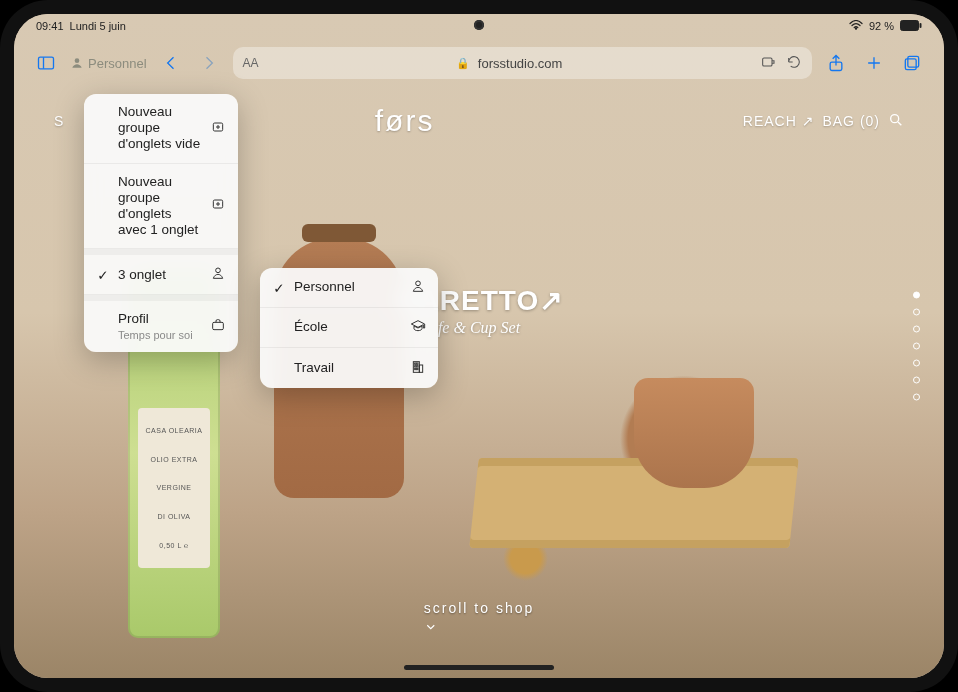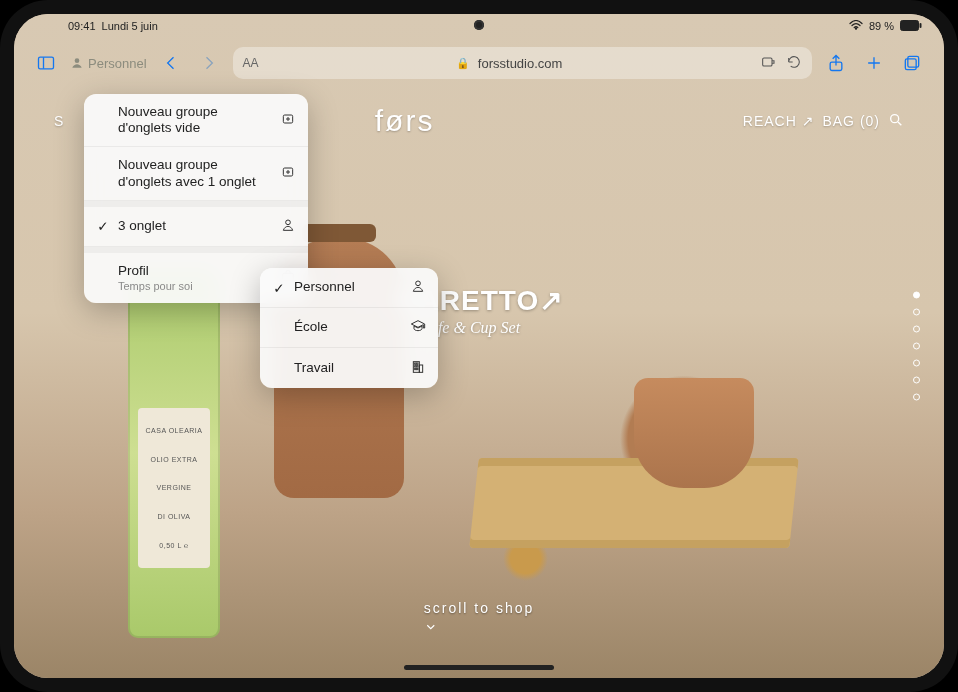--- a/index.html
+++ b/index.html
@@ -57,21 +57,21 @@
     background:#d4b174; border-radius:4px; transform:skewX(-6deg);
     box-shadow: inset 0 8px 0 #c5a160, inset 0 -8px 0 #c5a160;
   }
 
   
   .statusbar {
     position: absolute; top: 0; left: 0; right: 0; height: 24px;
     display: flex; align-items: center; justify-content: space-between;
     padding: 0 22px; font-size: 11px; color: #222;
   }
-  .status-left { display:flex; gap:6px; align-items:flex-start;margin-left:32px; }
+  .status-left { display:flex; gap:6px; align-items:flex-start; }
   .status-right { display:flex; gap:6px; align-items:center; }
   .wifi, .battery-icon { display:inline-block; }
 
   
   .camera { position:absolute; top:6px; left:50%; transform:translateX(-50%); width:10px; height:10px; background:#222; border-radius:50%; box-shadow:0 0 0 2px #333 inset; }
 
   
   .toolbar {
     position:absolute; top:26px; left:0; right:0; height:46px;
     display:flex; align-items:center; gap:10px; padding:0 18px;
@@ -129,21 +129,21 @@
     border-bottom:1px solid rgba(0,0,0,.06);
   }
   .menu-item:last-child { border-bottom:none; }
   .menu-item .label { flex:1; line-height:1.2; }
   .menu-item .sub { color:#8a8a8a; font-size:11px; display:block; margin-top:1px; }
   .menu-item .check { width:14px; text-align:center; color:#222; }
   .menu-item .trailing { color:#444; }
   .menu-item.sep-above { border-top:6px solid rgba(0,0,0,.04); }
   .menu .trailing svg { width:16px; height:16px; stroke:#333; fill:none; stroke-width:1.5; }
 
-  .main-menu { top:80px; left:70px; width:224px; }
+  .main-menu { top:80px; left:70px; width:154px; }
   .sub-menu  { top:254px; left:246px; width:178px; }
 
 </style>
 </head>
 <body>
 
 <div class="device">
   <div class="screen">
 
     <div class="bg">
@@ -165,21 +165,21 @@
       <div class="status-left">
         <span>09:41</span>
         <span>Lundi 5 juin</span>
       </div>
       <div class="status-right">
         <span class="wifi">
           <svg width="14" height="10" viewBox="0 0 14 10">
               <path d="M1 3.5C3 1.5 5 0.5 7 0.5s4 1 6 3M3 5.5C4.3 4.3 5.6 3.7 7 3.7s2.7.6 4 1.8M5.2 7.5C5.8 7 6.4 6.7 7 6.7s1.2.3 1.8.8M7 9.2a.6.6 0 100-1.2.6.6 0 000 1.2z" fill="none" stroke="#222" stroke-width="1.2" stroke-linecap="round"></path>
             </svg>
         </span>
-        <span>89 %</span>
+        <span>92 %</span>
         <span class="battery-icon">
           <svg width="22" height="11" viewBox="0 0 22 11">
               <rect x="0.5" y="0.5" width="18" height="10" rx="2" fill="#222" stroke="#222"></rect>
               <rect x="19.5" y="3" width="2" height="5" rx="1" fill="#222"></rect>
             </svg>
         </span>
       </div>
     </div>
     <div class="camera"></div>
 

